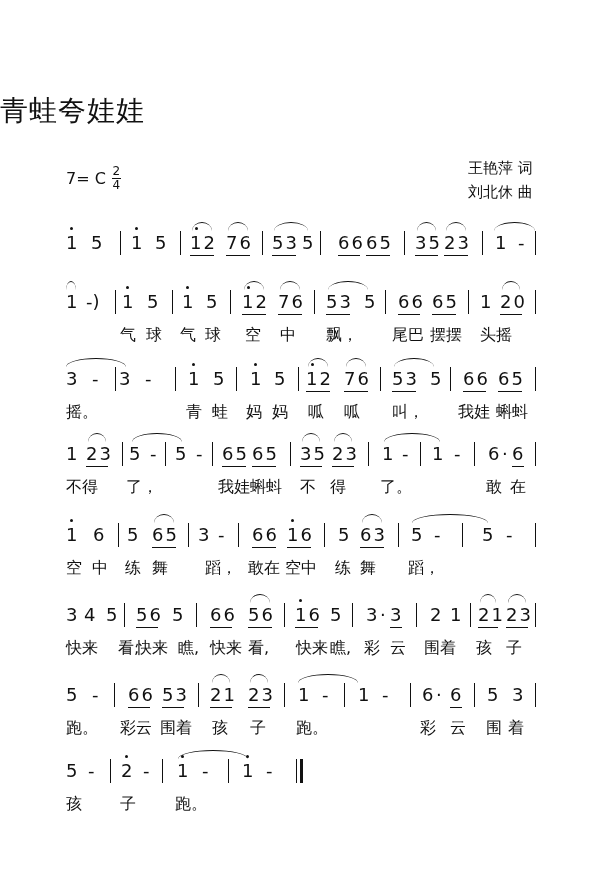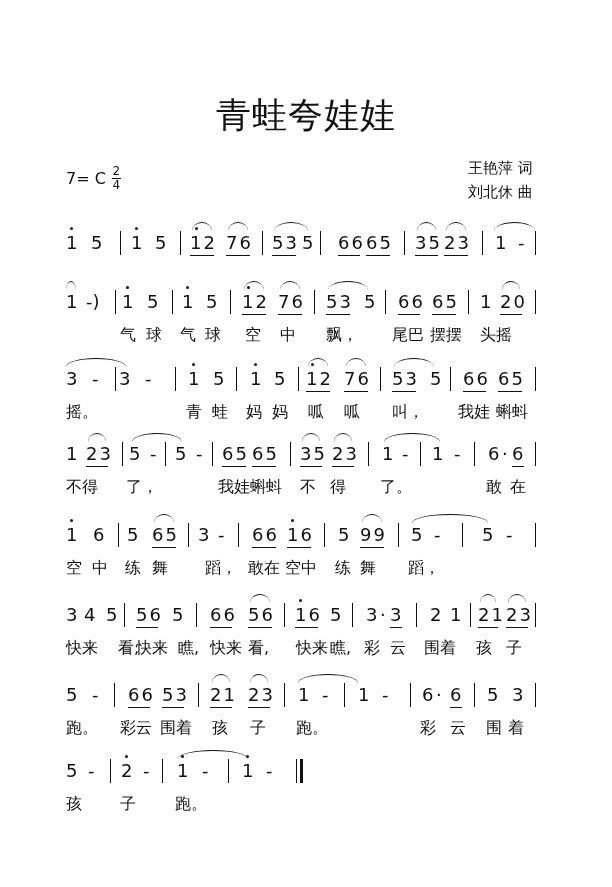--- a/index.html
+++ b/index.html
@@ -1,17 +1,17 @@
 <!DOCTYPE html>
 <html><head>
 <meta charset="utf-8">
 <style>
   html,body{margin:0;padding:0;background:#ffffff;}
   body{width:612px;height:887px;position:relative;overflow:hidden;font-family:"DejaVu Sans","Liberation Sans",sans-serif;color:#111;}
-  .title{position:absolute;left:0;width:612px;top:92px;text-align:center;font-size:35px;letter-spacing:1px;}
+  .title{position:absolute;left:0;width:612px;top:92px;font-size:28px;letter-spacing:1px;}
   .key{position:absolute;left:66px;top:166px;font-size:16px;display:flex;align-items:center;gap:6px;}
   .frac{display:inline-flex;flex-direction:column;align-items:center;font-size:12px;line-height:11px;}
   .frac .bar{width:9px;border-top:1px solid #111;margin:1px 0;}
   .credits{position:absolute;left:468px;top:156px;font-size:15px;line-height:24px;}
   .line{position:absolute;left:0;width:612px;height:70px;}
   .notes{position:absolute;left:0;top:0;height:24px;width:612px;}
   .tok{position:absolute;top:0;font-size:18px;line-height:22px;white-space:pre;}
   .bar-line{position:absolute;top:-1px;width:1.3px;height:24px;background:#111;}
   .end-bar{position:absolute;top:-1px;width:5px;height:24px;border-left:1.3px solid #111;}
   .end-bar::after{content:"";position:absolute;left:3px;top:0;width:3px;height:24px;background:#111;}
@@ -238,21 +238,21 @@
         <span class="tok" style="left: 198px;">3</span>
         <span class="tok" style="left: 218px;">-</span>
         <div class="bar-line" style="left: 238px;"></div>
         <span class="tok" style="left: 252px; letter-spacing: 2px;">66</span>
         <div class="ul" style="left: 252px; width: 24px;"></div>
         <span class="tok" style="left: 287px; letter-spacing: 2px;">16</span>
         <div class="dot" style="left: 291px;"></div>
         <div class="ul" style="left: 287px; width: 24px;"></div>
         <div class="bar-line" style="left: 324px;"></div>
         <span class="tok" style="left: 338px;">5</span>
-        <span class="tok" style="left: 360px; letter-spacing: 2px;">99</span>
+        <span class="tok" style="left: 360px; letter-spacing: 2px;">63</span>
         <div class="ul" style="left: 360px; width: 24px;"></div>
         <div class="bar-line" style="left: 398px;"></div>
         <span class="tok" style="left: 411px;">5</span>
         <span class="tok" style="left: 434px;">-</span>
         <div class="bar-line" style="left: 462px;"></div>
         <span class="tok" style="left: 482px;">5</span>
         <span class="tok" style="left: 506px;">-</span>
         <div class="bar-line" style="left: 535px;"></div>
         <div class="slur" style="left: 154px; width: 20px; top: -10px;"></div>
         <div class="slur" style="left: 362px; width: 20px; top: -10px;"></div>

